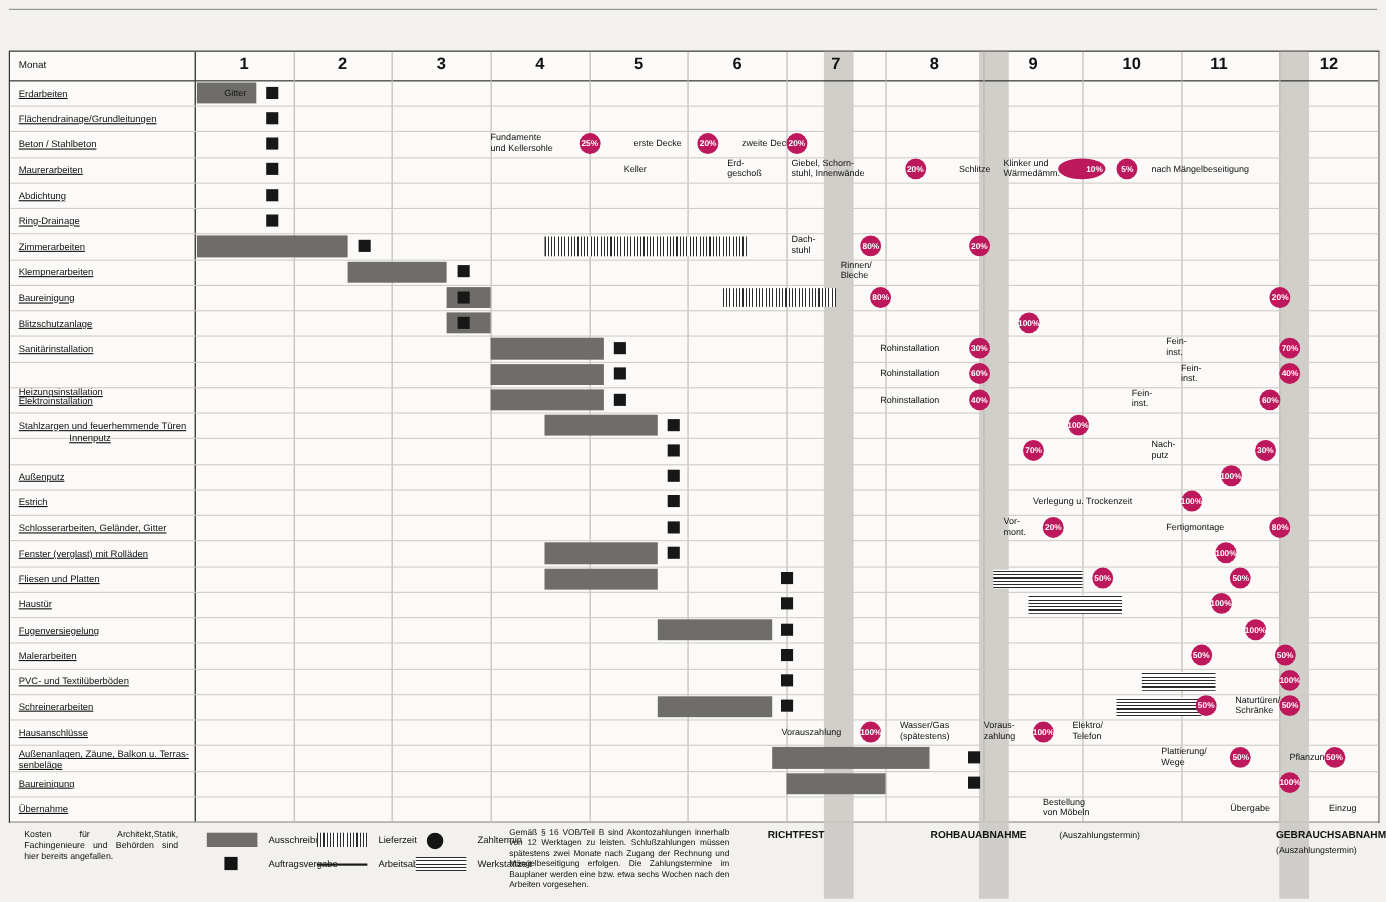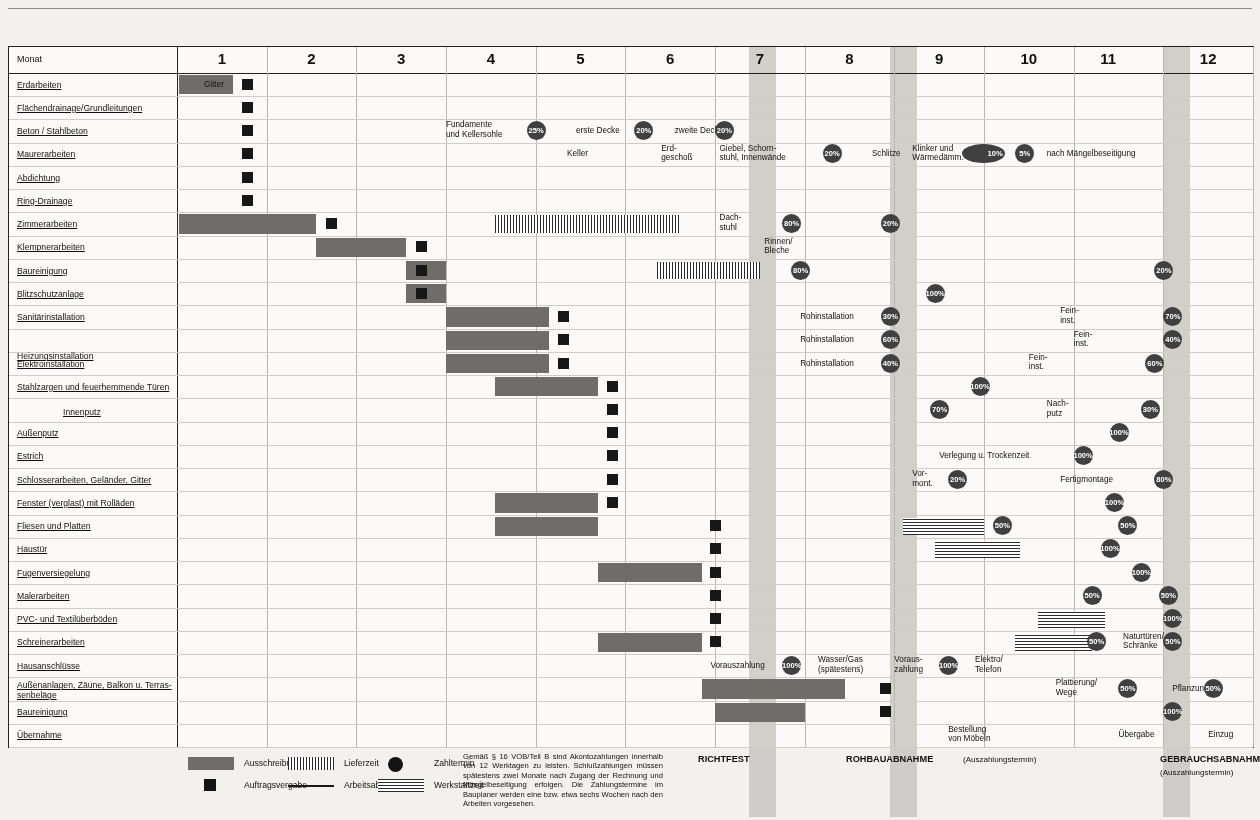--- a/index.html
+++ b/index.html
@@ -20,21 +20,21 @@
   .labelsep{position:absolute;left:168px;top:0;bottom:0;width:1px;background:#222;}
 
   
   .band{position:absolute;top:0;background:#c9c7c2;opacity:.85;}
 
   
   .bar{position:absolute;background:#6f6d69;}
   .sq{position:absolute;width:11px;height:11px;background:#171717;}
   .liefer{position:absolute;background:repeating-linear-gradient(90deg,#2b2b2b 0 1px,#ffffff 1px 3px);}
   .werk{position:absolute;background:repeating-linear-gradient(0deg,#2b2b2b 0 1px,#ffffff 1px 3px);}
-  .circ{position:absolute;width:19px;height:19px;border-radius:50%;background:#404040;color:#fff;font-size:7.6px;
+  .circ{position:absolute;width:19px;height:19px;border-radius:50%;background:#be185d;color:#fff;font-size:7.6px;
         display:flex;align-items:center;justify-content:center;font-weight:bold;}
   .txt{position:absolute;font-size:8.2px;line-height:9.5px;white-space:pre-line;}
 
   
   .legend{position:absolute;left:8px;top:752px;width:1244px;height:62px;font-size:8.2px;}
   .lg-note{position:absolute;left:14px;top:2px;width:140px;font-size:8px;line-height:10px;text-align:justify;}
   .lg-item{position:absolute;font-size:8.6px;}
   .lg-sw{position:absolute;}
   .lg-para{position:absolute;left:455px;top:0;width:200px;font-size:7.6px;line-height:9.4px;text-align:justify;}
   .lg-big{position:absolute;font-size:9.2px;font-weight:bold;}
@@ -169,21 +169,21 @@
       <div class="txt" style="left: 1019.83px; top: 305.897px;">Fein-
 inst.</div>
       <div class="circ" style="left: 871.85px; top: 306.517px;">40%</div>
       <div class="circ" style="left: 1136.37px; top: 306.517px;">60%</div>
       <div class="rowline" style="top: 351.379px;"></div>
       <div class="rowlabel" style="top: 334.759px;">Stahlzargen und feuerhemmende Türen</div>
       <div class="bar" style="left: 486.317px; width: 103.117px; top: 330.138px; height: 19.2414px;"></div>
       <div class="sq" style="left: 597.883px; top: 333.759px;"></div>
       <div class="circ" style="left: 961.517px; top: 329.759px;">100%</div>
       <div class="rowline" style="top: 374.621px;"></div>
-      <div class="rowlabel" style="top: 360px; padding-left: 46px;">Innenputz</div>
+      <div class="rowlabel" style="top: 346px; padding-left: 46px;">Innenputz</div>
       <div class="sq" style="left: 597.883px; top: 357px;"></div>
       <div class="txt" style="left: 1037.77px; top: 352.379px;">Nach-
 putz</div>
       <div class="circ" style="left: 921.167px; top: 353px;">70%</div>
       <div class="circ" style="left: 1131.88px; top: 353px;">30%</div>
       <div class="rowline" style="top: 397.862px;"></div>
       <div class="rowlabel" style="top: 381.241px;">Außenputz</div>
       <div class="sq" style="left: 597.883px; top: 380.241px;"></div>
       <div class="circ" style="left: 1100.5px; top: 376.241px;">100%</div>
       <div class="rowline" style="top: 421.103px;"></div>
@@ -267,20 +267,23 @@
       <div class="sq" style="left: 871.367px; top: 659.138px;"></div>
       <div class="circ" style="left: 1154.3px; top: 655.138px;">100%</div>
       <div class="rowline" style="top: 700px;"></div>
       <div class="rowlabel" style="top: 683.379px;">Übernahme</div>
       <div class="txt" style="left: 939.133px; top: 677.759px;">Bestellung
 von Möbeln</div>
       <div class="txt" style="left: 1109.5px; top: 683.379px;">Übergabe</div>
       <div class="txt" style="left: 1199.17px; top: 683.379px;">Einzug</div>
     </div>
   <div class="legend" id="legend">
+      <div class="lg-note">Kosten für Architekt,Statik,
+Fachingenieure und Behörden
+sind hier bereits angefallen.</div>
       <div class="lg-sw" style="left: 180px; top: 5px; width: 46px; height: 13px; background: rgb(111, 109, 105);"></div>
       <div class="lg-item" style="left: 236px; top: 6px;">Ausschreibung</div>
       <div class="lg-sw" style="left: 180px; top: 27px; width: 12px; height: 12px; background: rgb(20, 20, 20); margin-left: 16px;"></div>
       <div class="lg-item" style="left: 236px; top: 28px;">Auftragsvergabe</div>
       <div class="lg-sw" style="left: 280px; top: 5px; width: 46px; height: 13px; background: repeating-linear-gradient(90deg, rgb(43, 43, 43) 0px, rgb(43, 43, 43) 1px, rgb(255, 255, 255) 1px, rgb(255, 255, 255) 3px);"></div>
       <div class="lg-item" style="left: 336px; top: 6px;">Lieferzeit</div>
       <div class="lg-sw" style="left: 280px; top: 27px; width: 46px; height: 2px; background: rgb(26, 26, 26); margin-top: 6px;"></div>
       <div class="lg-item" style="left: 336px; top: 28px;">Arbeitsablauf</div>
       <div class="lg-sw" style="left: 370px; top: 5px; width: 15px; height: 15px; border-radius: 50%; background: rgb(20, 20, 20); margin-left: 10px;"></div>
       <div class="lg-item" style="left: 426px; top: 6px;">Zahltermin</div>

